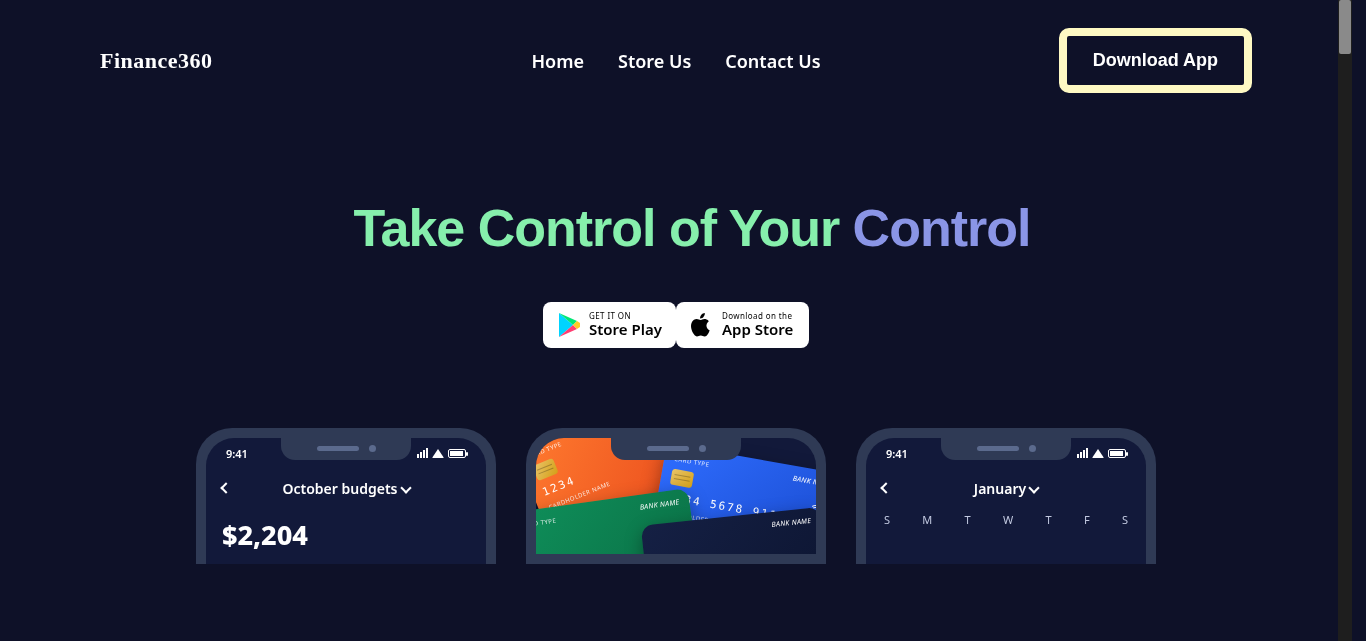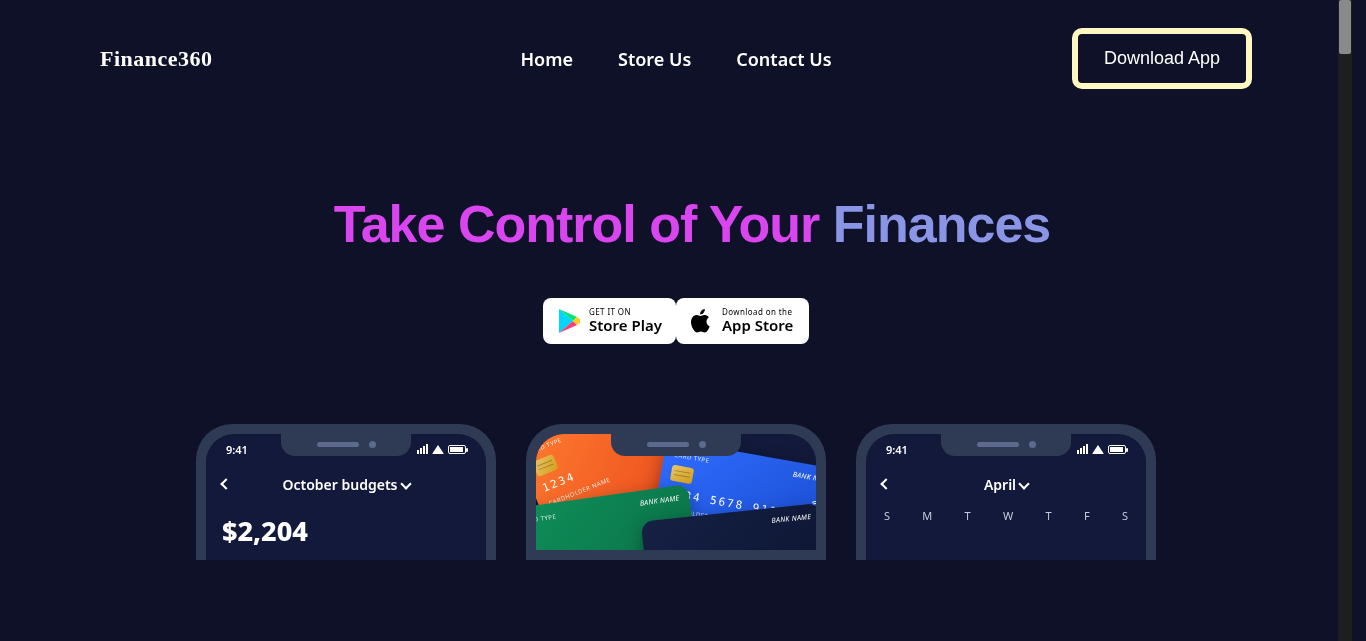--- a/index.html
+++ b/index.html
@@ -12,43 +12,43 @@
 .page { width: 1352px; min-height: 641px; position: relative; }
 .scrollbar { position: absolute; right: 0; top: 0; width: 14px; height: 641px; background: #1e1e1e; }
 .scrollbar-thumb { position: absolute; top: 0; left: 1px; width: 12px; height: 54px; background: #8a8a8a; border-radius: 2px; }
 
 .header {
   display: flex;
   align-items: center;
   padding: 28px 100px 0 100px;
 }
 .logo { font-family: Georgia, 'Times New Roman', serif; font-size: 22px; font-weight: 700; letter-spacing: .5px; }
-.nav { display: flex; gap: 45px; margin-left: auto; margin-right: auto; position: absolute; left: 50%; transform: translateX(-50%); }
+.nav { display: flex; gap: 34px; margin-left: auto; margin-right: auto; position: absolute; left: 50%; transform: translateX(-50%); }
 .nav a { color: #fff; text-decoration: none; font-size: 18px; font-weight: 600; }
 .download-btn {
   margin-left: auto;
-  border: 6px solid #fef9c3;
+  border: 8px solid #fef9c3;
   border-radius: 10px;
   padding: 14px 26px;
   background: transparent;
   color: #fff;
   font-size: 18px;
-  font-weight: 400;
+  font-weight: 700;
   cursor: pointer;
 }
 
 .hero { text-align: center; margin-top: 108px; }
 .hero-title {
   font-size: 52px;
   font-weight: 900;
   letter-spacing: -1px;
   line-height: 1.05;
   font-family: Arial Black, Arial, sans-serif;
 }
-.hero-title .plain { color: #d946ef; margin-left: 32px; }
+.hero-title .plain { color: #86efac; margin-left: 32px; }
 .hero-title .accent { color: #8a95e6; }
 .hero-sub {
   margin: 46px auto 0;
   max-width: 680px;
   font-size: 20px;
   line-height: 1.5;
   color: #d6dae9;
   font-weight: 500;
 }
 .store-row { display: flex; justify-content: center; margin-top: 46px; }
@@ -124,21 +124,21 @@
     <nav class="nav">
       <a href="#">Home</a>
       <a href="#">Store Us</a>
       <a href="#">Contact Us</a>
     </nav>
     <button class="download-btn">Download App</button>
   </header>
 
   <section class="hero">
     <h1 class="hero-title">
-      <span class="plain">Take Control of Your </span><span class="accent">Finances</span>
+      <span class="plain">Take Control of Your </span><span class="accent">Control</span>
     </h1>
 
     <div class="store-row">
       <div class="store-btn">
         <svg class="icon" viewBox="0 0 24 26">
             <path d="M2 1 L16 13 L2 25 Z" fill="#00d4ff"></path>
             <path d="M2 1 L20 9 L16 13 Z" fill="#00e676"></path>
             <path d="M16 13 L20 17 L2 25 Z" fill="#ff3d71"></path>
             <path d="M16 13 L20 9 L23 11 L23 15 L20 17 Z" fill="#ffca28"></path>
           </svg>
@@ -231,21 +231,21 @@
                 <span></span>
                 <span></span>
                 <span></span>
               </span>
             <span class="wifi"></span>
             <span class="batt"></span>
           </div>
         </div>
         <div class="app-header">
           <span class="chev"></span>
-          <span><span>April</span><span class="chev-down"></span></span>
+          <span><span>January</span><span class="chev-down"></span></span>
           <span style="width:8px"></span>
         </div>
         <div class="cal-days">
           <span>S</span>
           <span>M</span>
           <span>T</span>
           <span>W</span>
           <span>T</span>
           <span>F</span>
           <span>S</span>

